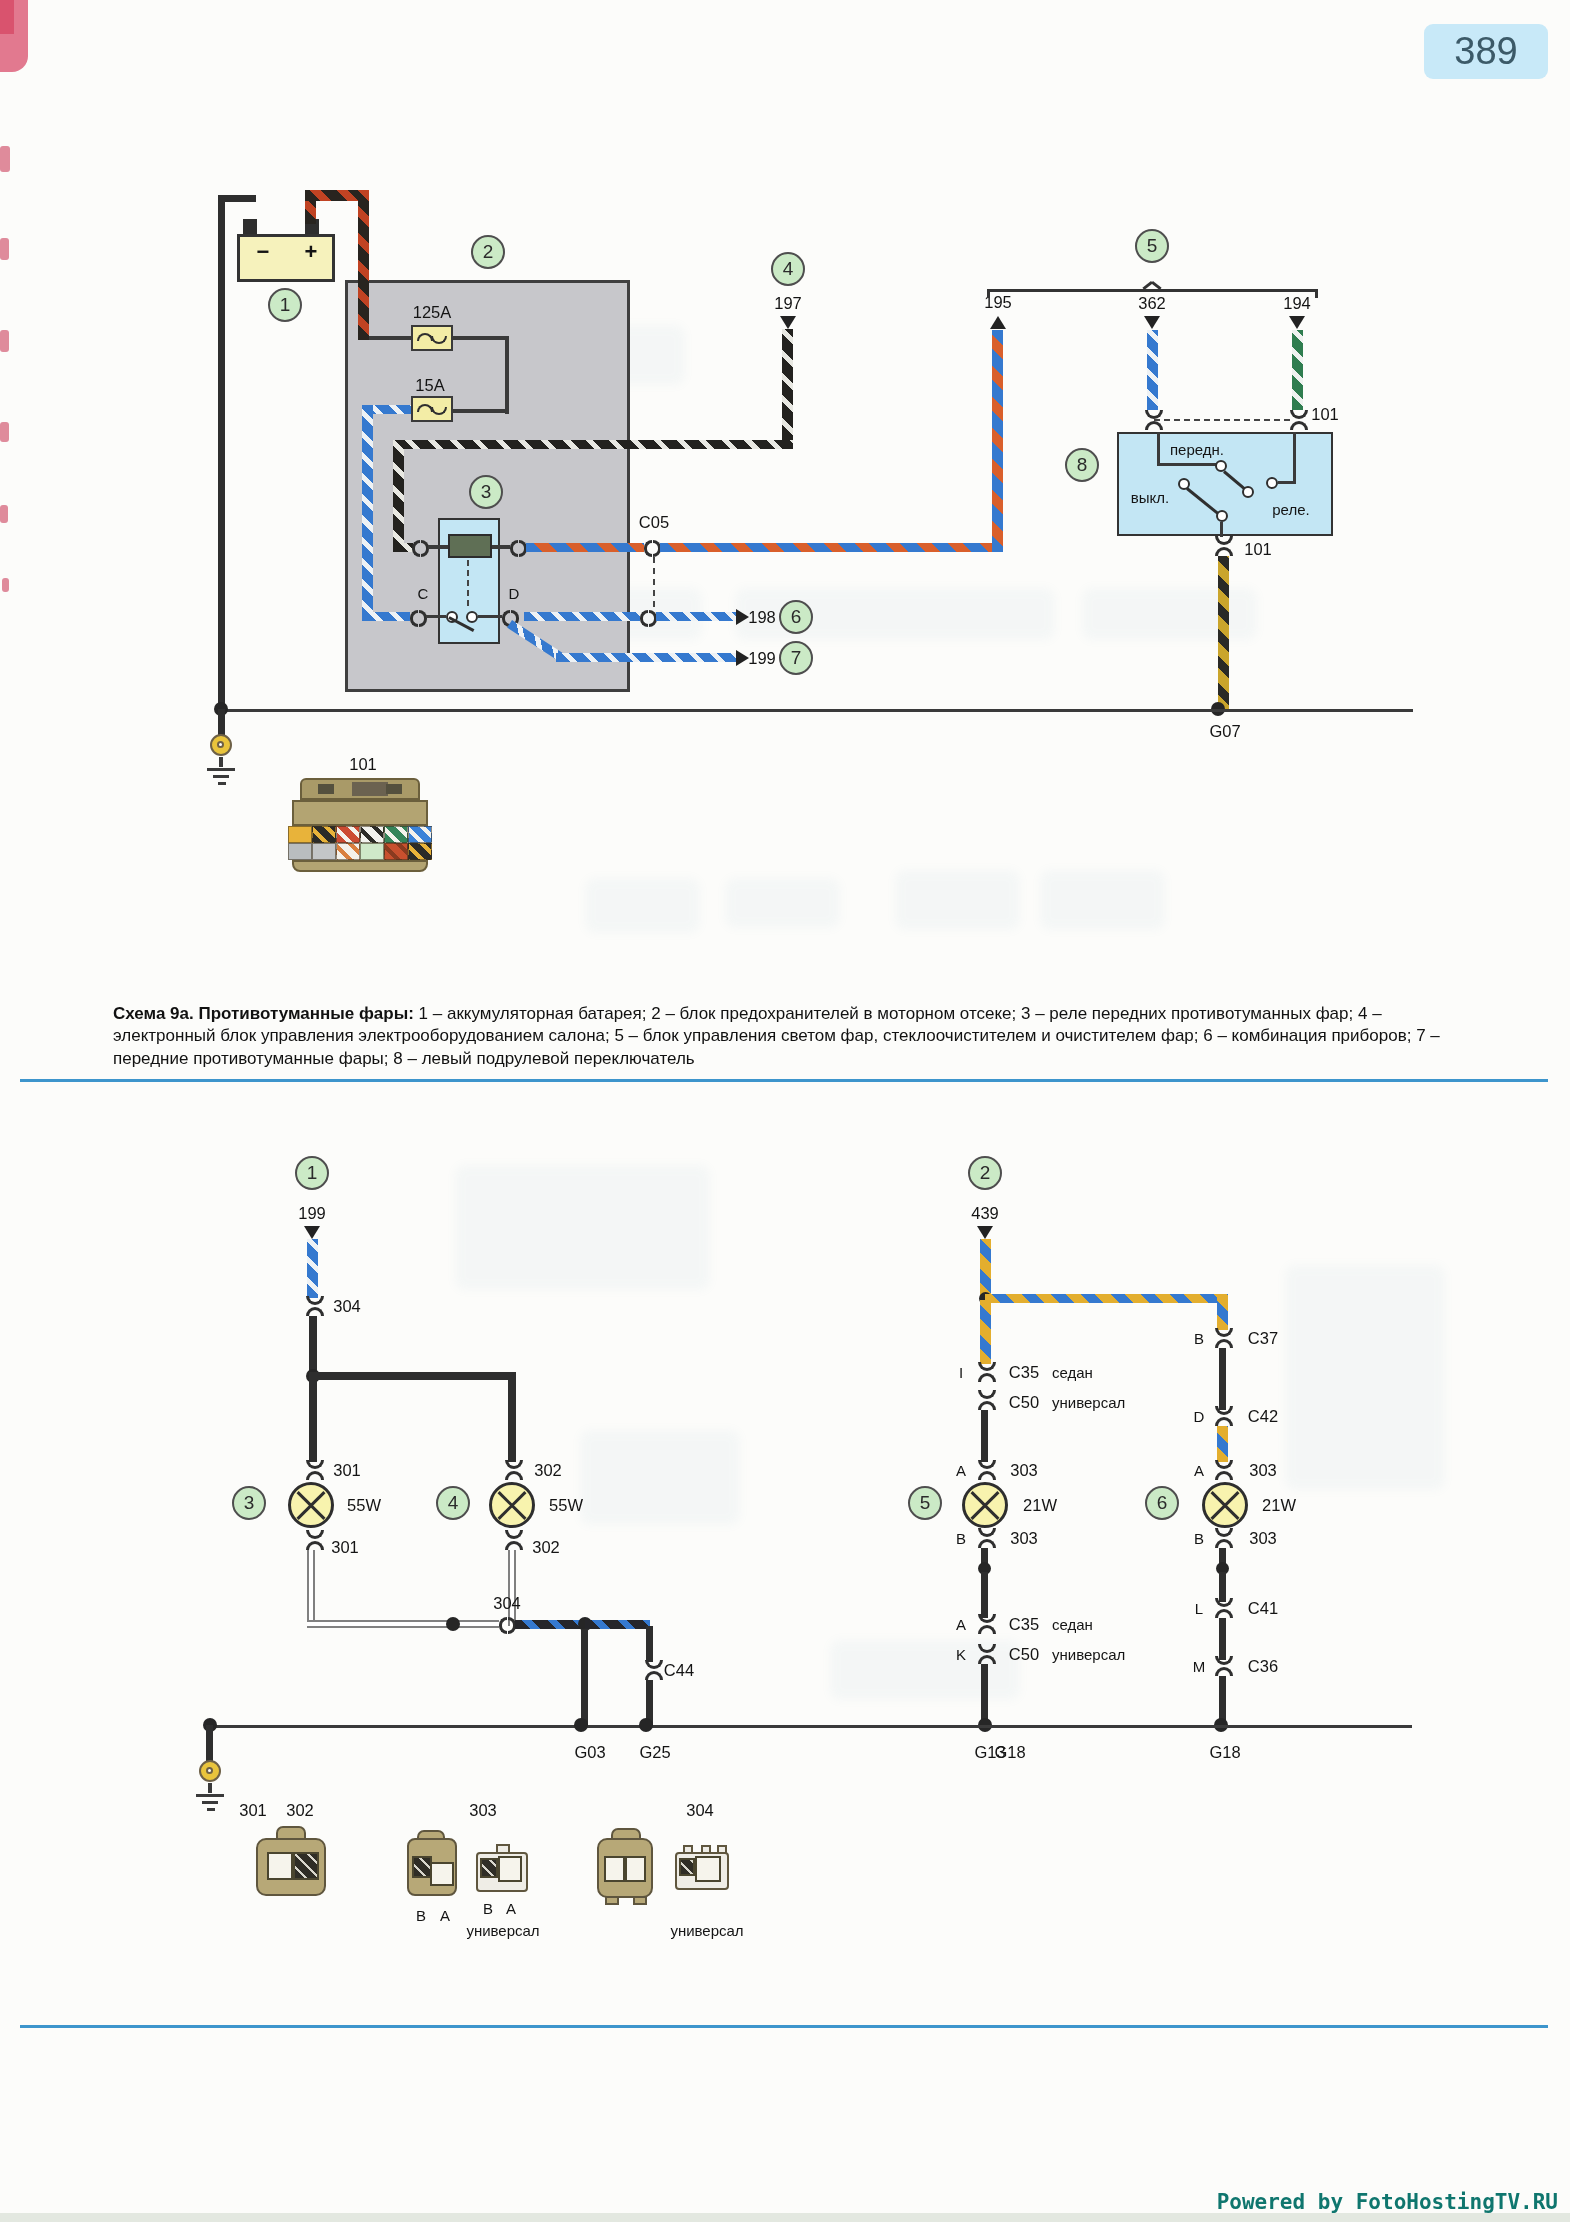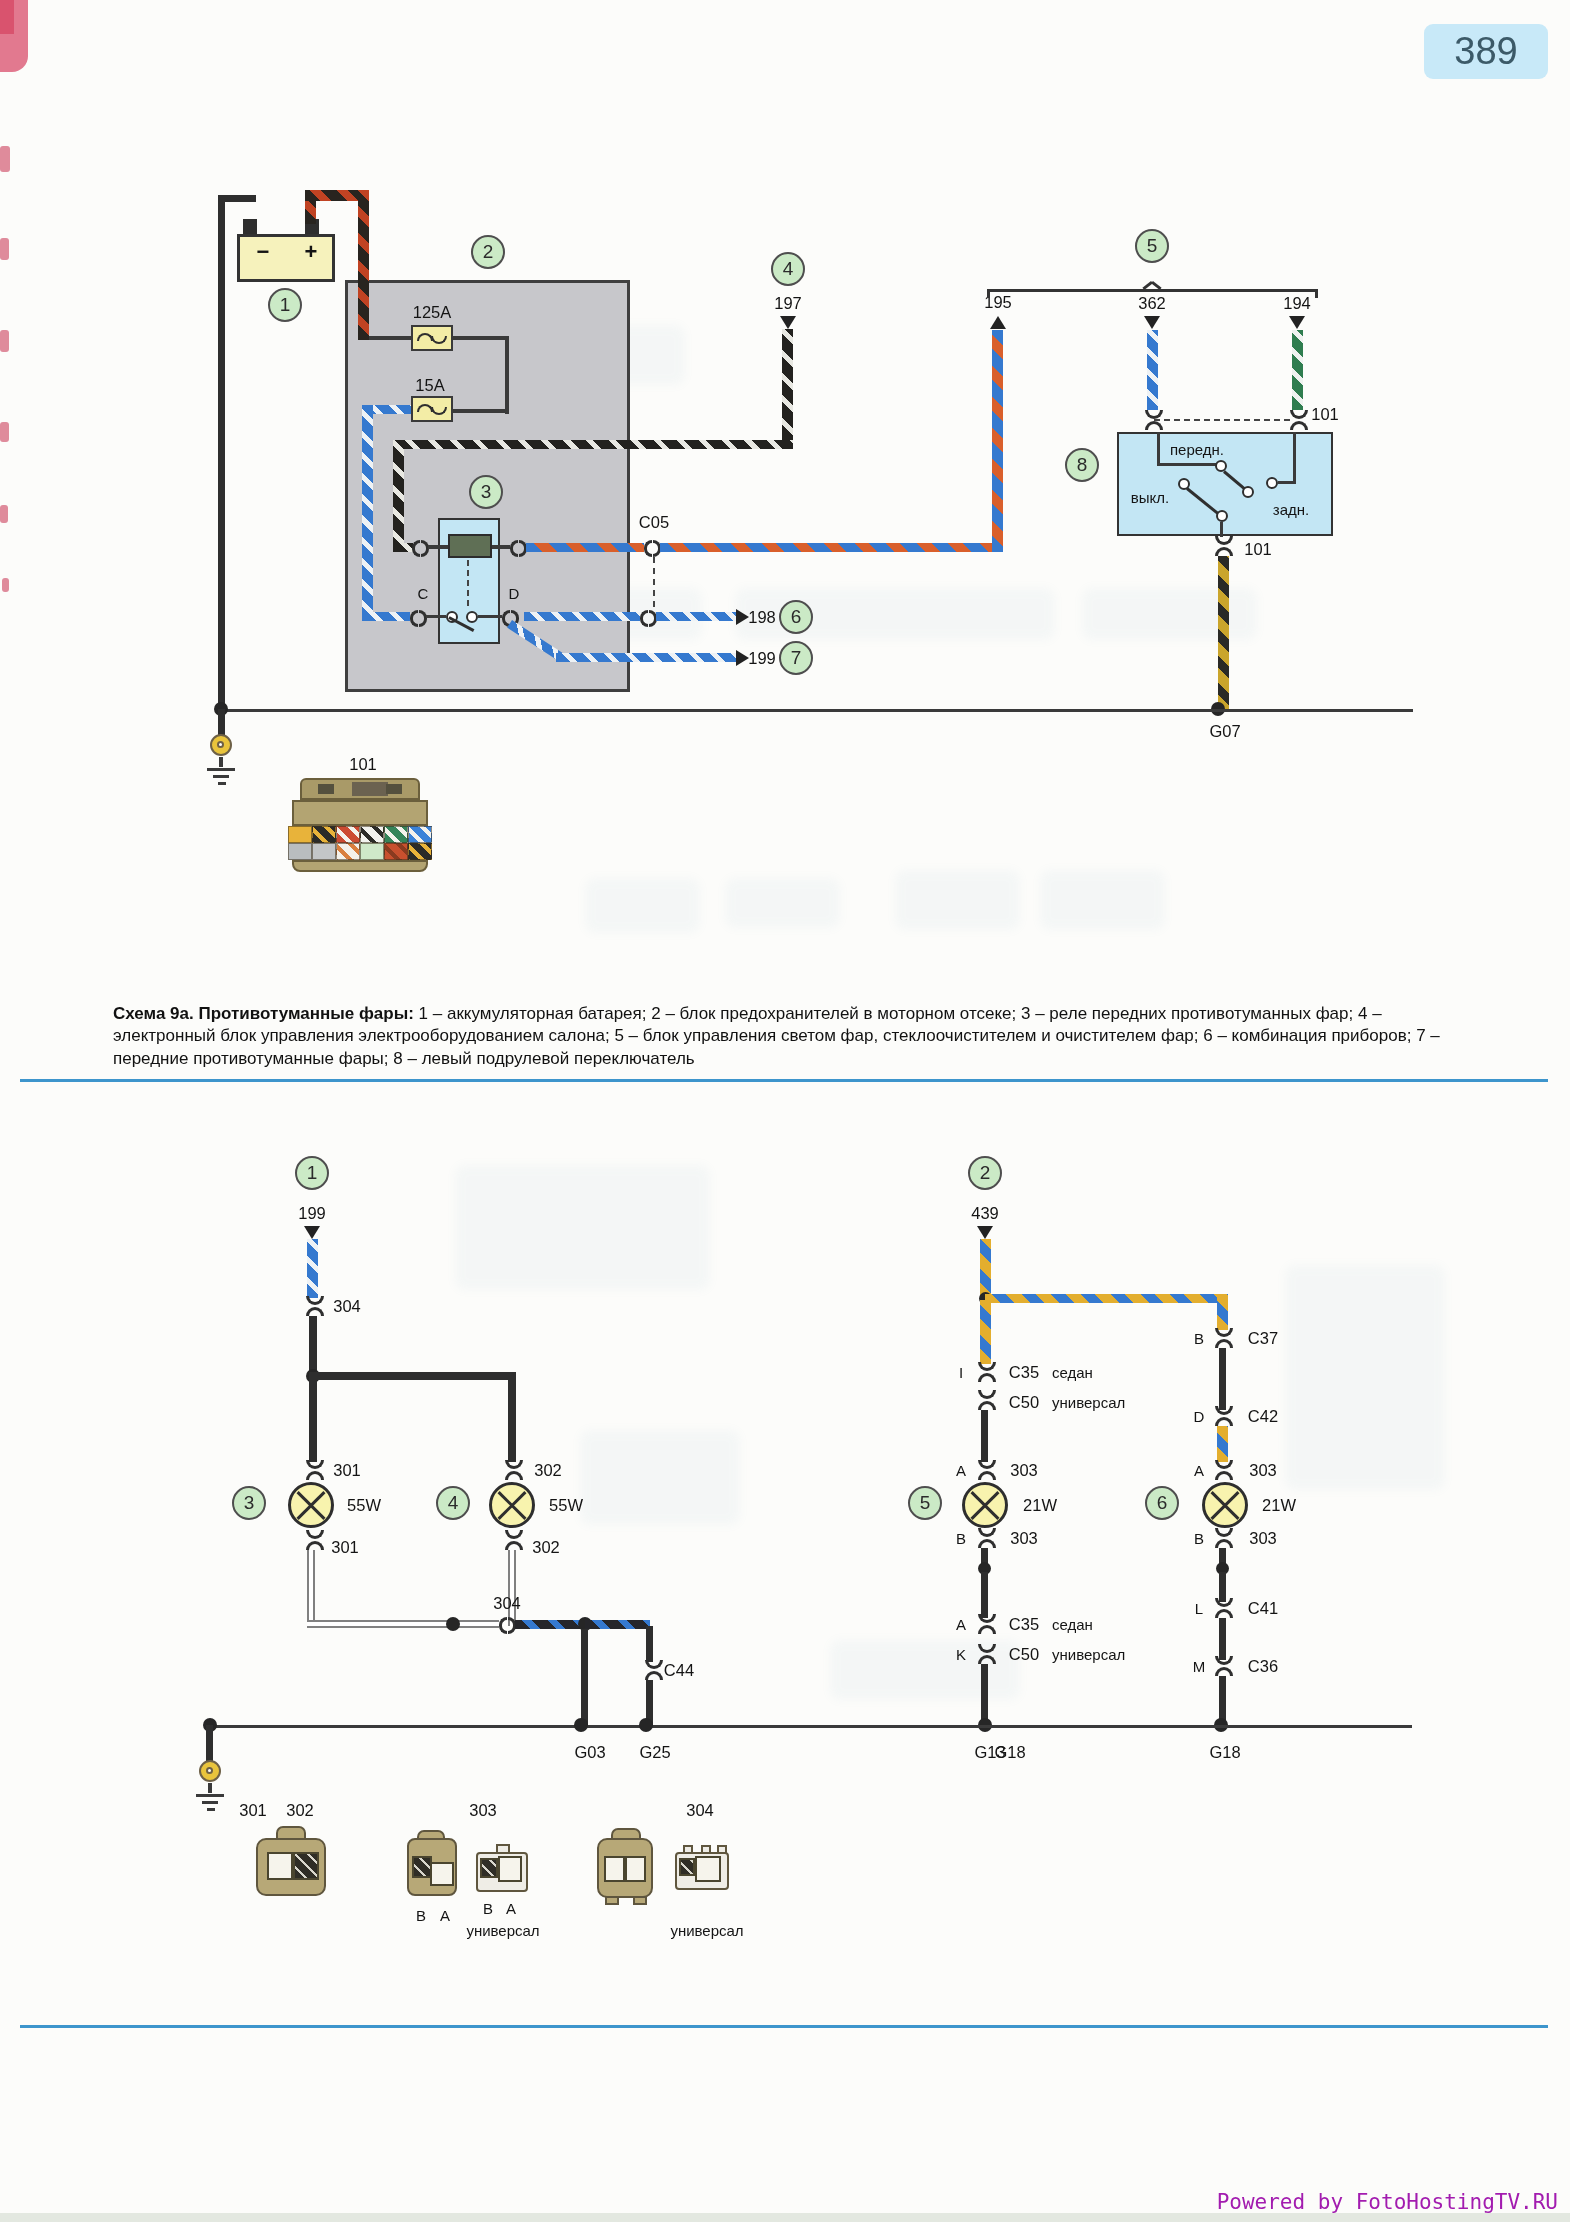--- a/index.html
+++ b/index.html
@@ -52,21 +52,21 @@
   .bulb i.r1{transform:rotate(45deg);}
   .bulb i.r2{transform:rotate(-45deg);}
   .ring{position:absolute;width:22px;height:22px;border-radius:50%;background:#e9c43c;border:2.5px solid #6d6046;box-sizing:border-box;}
   .ring::after{content:"";position:absolute;left:5px;top:5px;width:7px;height:7px;border-radius:50%;background:#fff;border:2px solid #6d6046;box-sizing:border-box;}
   .ghost{position:absolute;background:#7fa8bd;opacity:.06;filter:blur(5px);border-radius:10px;}
   .graybox{position:absolute;background:#c7c7cb;border:3px solid #3f3f3f;box-sizing:border-box;}
   .bluebox{position:absolute;background:#c3e6f4;border:2.5px solid #333;box-sizing:border-box;}
   .coil{position:absolute;background:#5f6f55;border:2px solid #2c2c2c;box-sizing:border-box;}
   .cap{position:absolute;font-size:17px;line-height:1.32;color:#111;margin:0;}
   .sep{position:absolute;background:#3d95cc;height:3px;}
-  .footer{position:absolute;right:12px;top:2190px;font-family:"DejaVu Sans Mono",monospace;font-weight:normal;font-size:21px;color:#a21caf;}
+  .footer{position:absolute;right:12px;top:2190px;font-family:"DejaVu Sans Mono",monospace;font-weight:bold;font-size:21px;color:#0f766e;}
   .battery{position:absolute;background:#f6f2bc;border:3px solid #333;box-sizing:border-box;}
   .term{position:absolute;background:#2e2e2e;}
   .cellrow{position:absolute;display:flex;}
   .cell{width:24px;height:17px;box-sizing:border-box;border:1px solid rgba(60,50,30,.55);}
   .tan{position:absolute;background:#b7a877;border:2.5px solid #5f563e;box-sizing:border-box;}
   .tanlight{position:absolute;background:#efede6;border:2.5px solid #5f563e;box-sizing:border-box;}
   .sqw{position:absolute;background:#f6f4ec;border:2px solid #4a452f;box-sizing:border-box;}
   .sqb{position:absolute;background:repeating-linear-gradient(45deg,#2f2d26 0 7px,#d8d6cc 7px 9px);border:2px solid #4a452f;box-sizing:border-box;}
   .mark{position:absolute;background:#d66a80;border-radius:3px;opacity:.78;}
 </style>
@@ -215,21 +215,21 @@
   <div class="bluebox" style="left:1117px;top:432px;width:216px;height:104px;"></div>
   <div class="tl" style="left:1157px;top:432px;width:3px;height:34px;"></div>
   <div class="tl" style="left:1157px;top:463px;width:62px;height:3px;"></div>
   <span class="lb sm" style="left:1197px;top:449px;">передн.</span>
   <div class="sc" style="left:1215px;top:460px;"></div>
   <div class="lever" style="left:1224px;top:470px;width:30px;transform:rotate(40deg);"></div>
   <div class="sc" style="left:1242px;top:486px;"></div>
   <span class="lb sm" style="left:1150px;top:497px;">выкл.</span>
   <div class="sc" style="left:1178px;top:478px;"></div>
   <div class="lever" style="left:1187px;top:487px;width:44px;transform:rotate(39deg);"></div>
-  <span class="lb sm" style="left:1291px;top:509px;">задн.</span>
+  <span class="lb sm" style="left:1291px;top:509px;">реле.</span>
   <div class="sc" style="left:1266px;top:477px;"></div>
   <div class="tl" style="left:1278px;top:481px;width:18px;height:3px;"></div>
   <div class="tl" style="left:1293px;top:432px;width:3px;height:51px;"></div>
   <div class="sc" style="left:1216px;top:510px;"></div>
   <div class="tl" style="left:1220px;top:522px;width:3px;height:15px;"></div>
   <div class="cv" style="left:1212px;top:536px;"></div>
   <span class="lb" style="left:1258px;top:549px;">101</span>
   <div class="stYB" style="left:1218px;top:556px;width:11px;height:153px;"></div>
   <div class="dot" style="left:1211px;top:702px;width:14px;height:14px;"></div>
   <span class="lb" style="left:1225px;top:731px;">G07</span>

